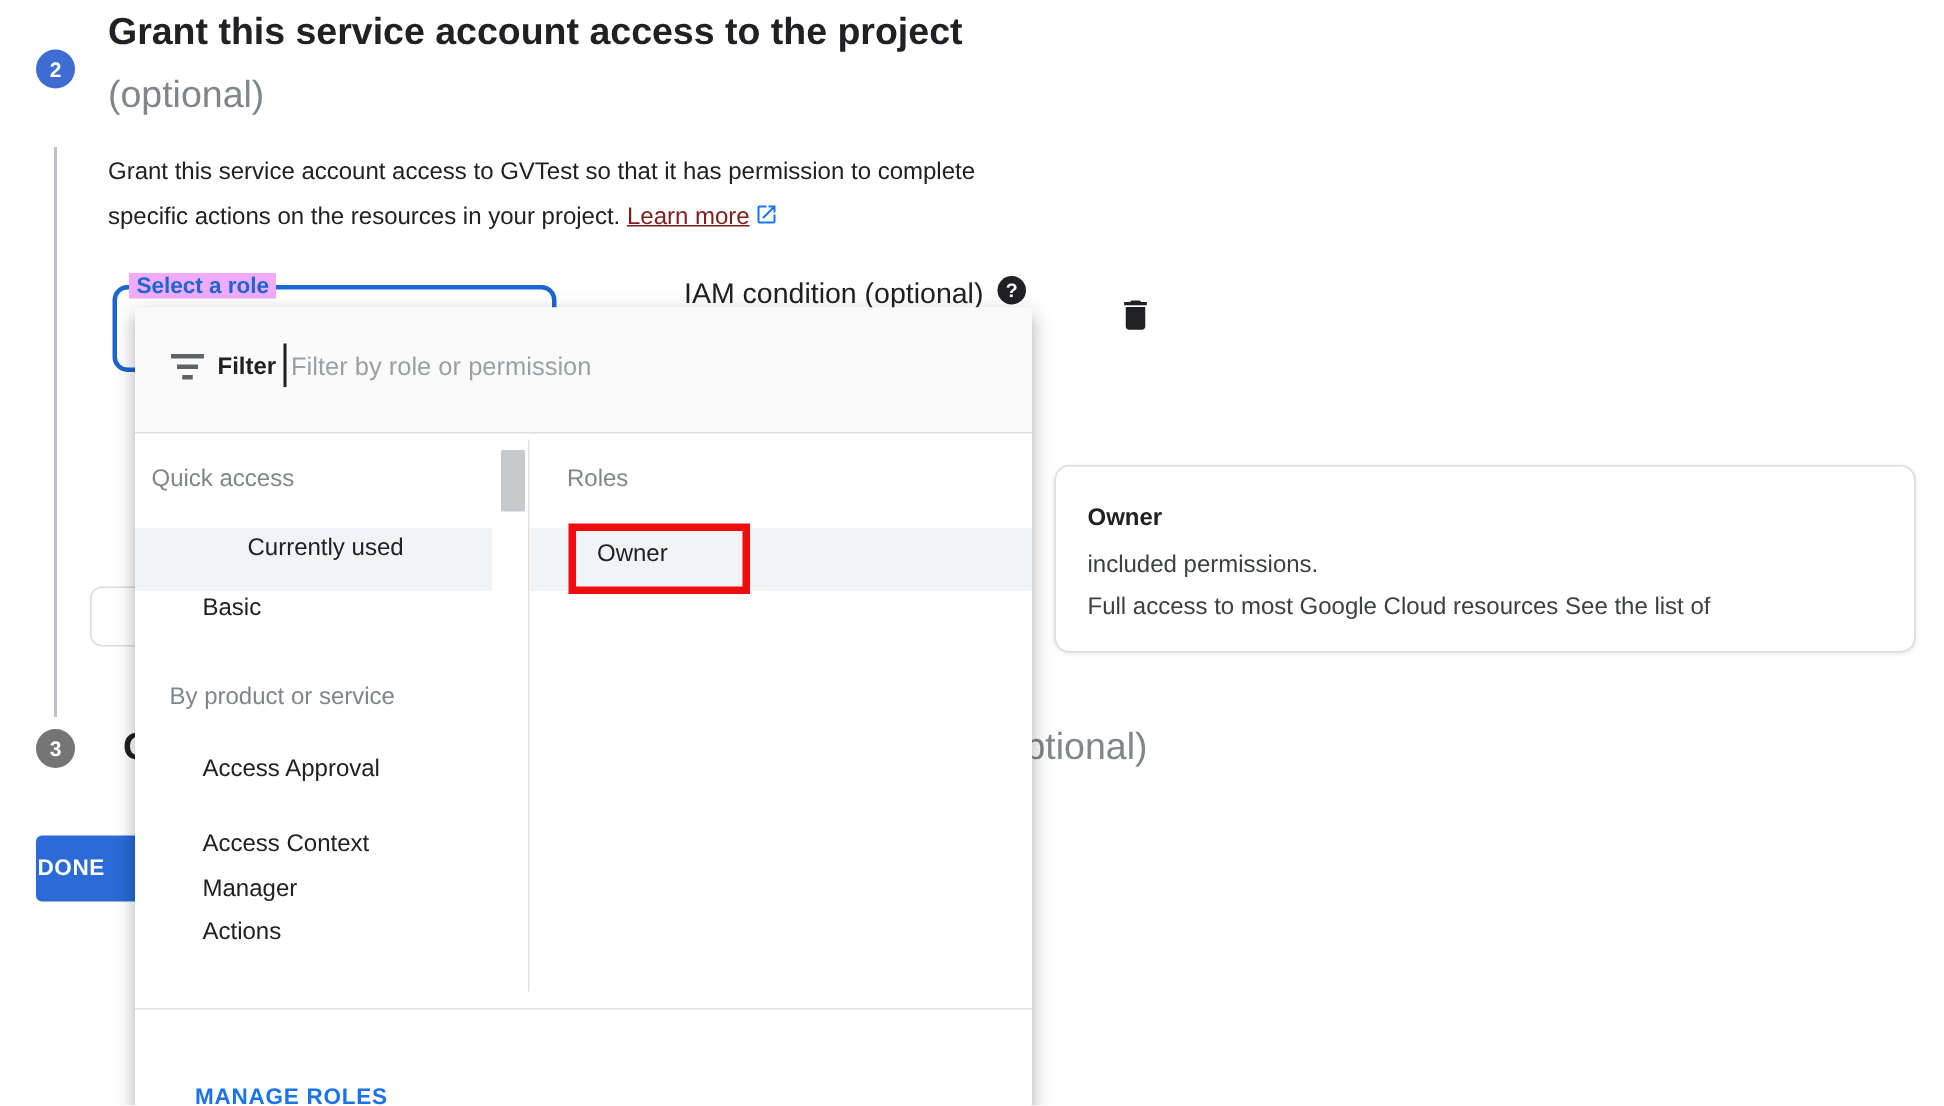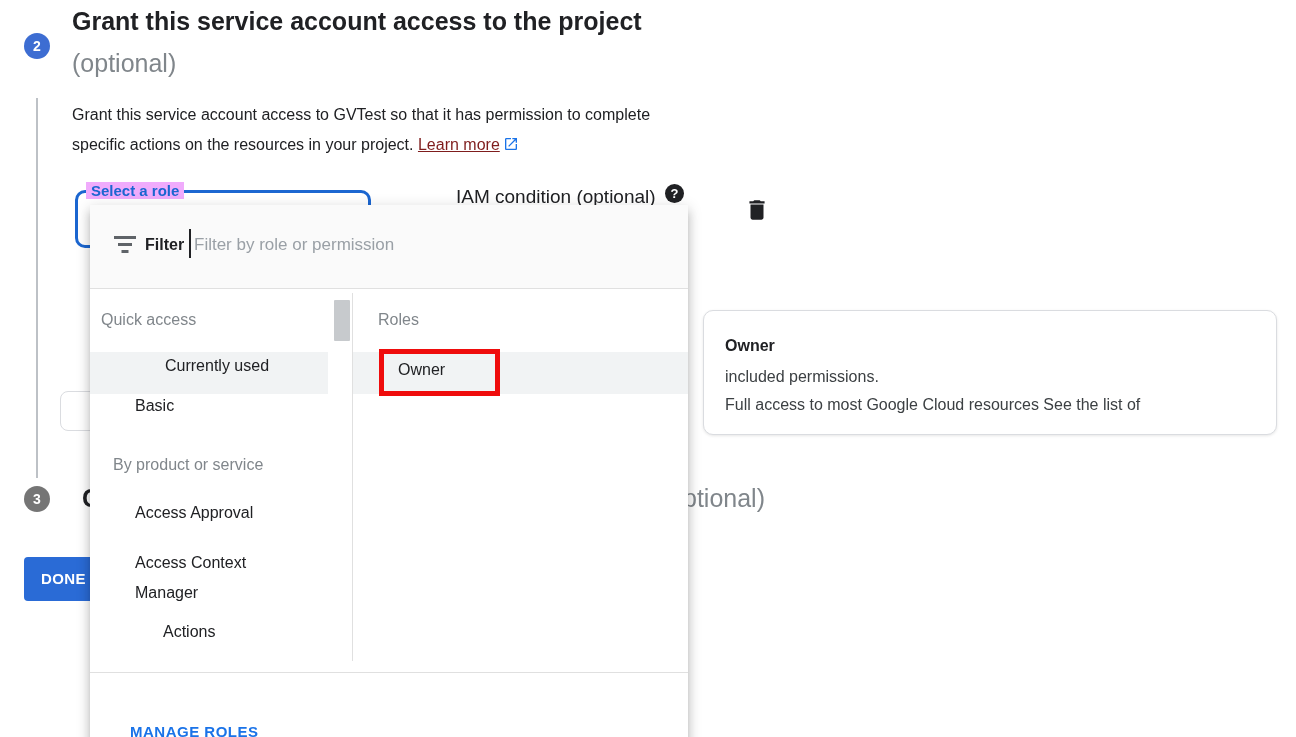--- a/index.html
+++ b/index.html
@@ -38,21 +38,21 @@
   .trash-btn { position:absolute; left:744px; top:197px; width:26px; height:26px; cursor:pointer; }
 
   .occluded-btn { position:absolute; left:60px; top:391px; width:40px; height:40px;
                   border:1px solid #dadce0; border-radius:8px; background:#fff; }
 
   .frag-left  { position:absolute; left:82px;  top:484px; font-size:25px; font-weight:bold; color:#202124; }
   .frag-right { position:absolute; left:683px; top:484px; font-size:25px; color:#80868b; white-space:nowrap; }
 
   .done-btn { position:absolute; left:24px; top:557px; width:116px; height:44px; background:#2a6bd6;
               border:none; border-radius:4px; color:#fff; font-size:15px; font-weight:bold;
-              letter-spacing:.4px; text-align:left; padding-left:17px; line-height:44px;
+              letter-spacing:.4px; text-align:left; padding-left:1px; line-height:44px;
               font-family:"Liberation Sans", sans-serif; cursor:pointer; }
 
   
   .panel { position:absolute; left:90px; top:205px; width:598px; height:565px; background:#fff;
            z-index:20; border-radius:2px;
            box-shadow:0 5px 5px -3px rgba(0,0,0,.2), 0 8px 10px 1px rgba(0,0,0,.14), 0 3px 14px 2px rgba(0,0,0,.12); }
   .filter-row { position:absolute; left:0; top:0; width:598px; height:84px; background:#fafafa;
                 border-bottom:1px solid #e0e0e0; }
   .filter-icon { position:absolute; left:24px; top:30px; }
   .filter-label { position:absolute; left:55px; top:31px; font-size:16px; font-weight:bold; color:#202124; }
@@ -71,21 +71,21 @@
 
   .lc-text { position:absolute; font-size:16px; white-space:nowrap; }
   .lc-header { color:#80868b; }
   .lc-item { color:#202124; cursor:pointer; }
   .lc-h1 { left:11px; top:106px; }
   .lc-i1 { left:45px; top:152px;margin-left:30px; }
   .lc-i2 { left:45px; top:192px; }
   .lc-h2 { left:23px; top:251px; }
   .lc-i3 { left:45px; top:299px; }
   .lc-i4 { left:45px; top:343px; width:150px; line-height:30px; white-space:normal; }
-  .lc-i5 { left:45px; top:418px;margin-left:28px; }
+  .lc-i5 { left:45px; top:408px; }
 
   .rc-header { position:absolute; left:288px; top:106px; font-size:16px; color:#80868b;text-align:center; }
   .rc-owner  { position:absolute; left:308px; top:156px; font-size:16px; color:#202124; cursor:pointer; }
   .red-box { position:absolute; left:289px; top:144px; width:121px; height:47px;
              border:5px solid #ef0c0c; background:transparent; z-index:5; }
 
   .manage-roles { position:absolute; left:40px; top:518px; font-size:15px; font-weight:bold;
                   letter-spacing:.5px; color:#1a73e8; cursor:pointer; background:none; border:none;
                   font-family:"Liberation Sans", sans-serif; }
 

